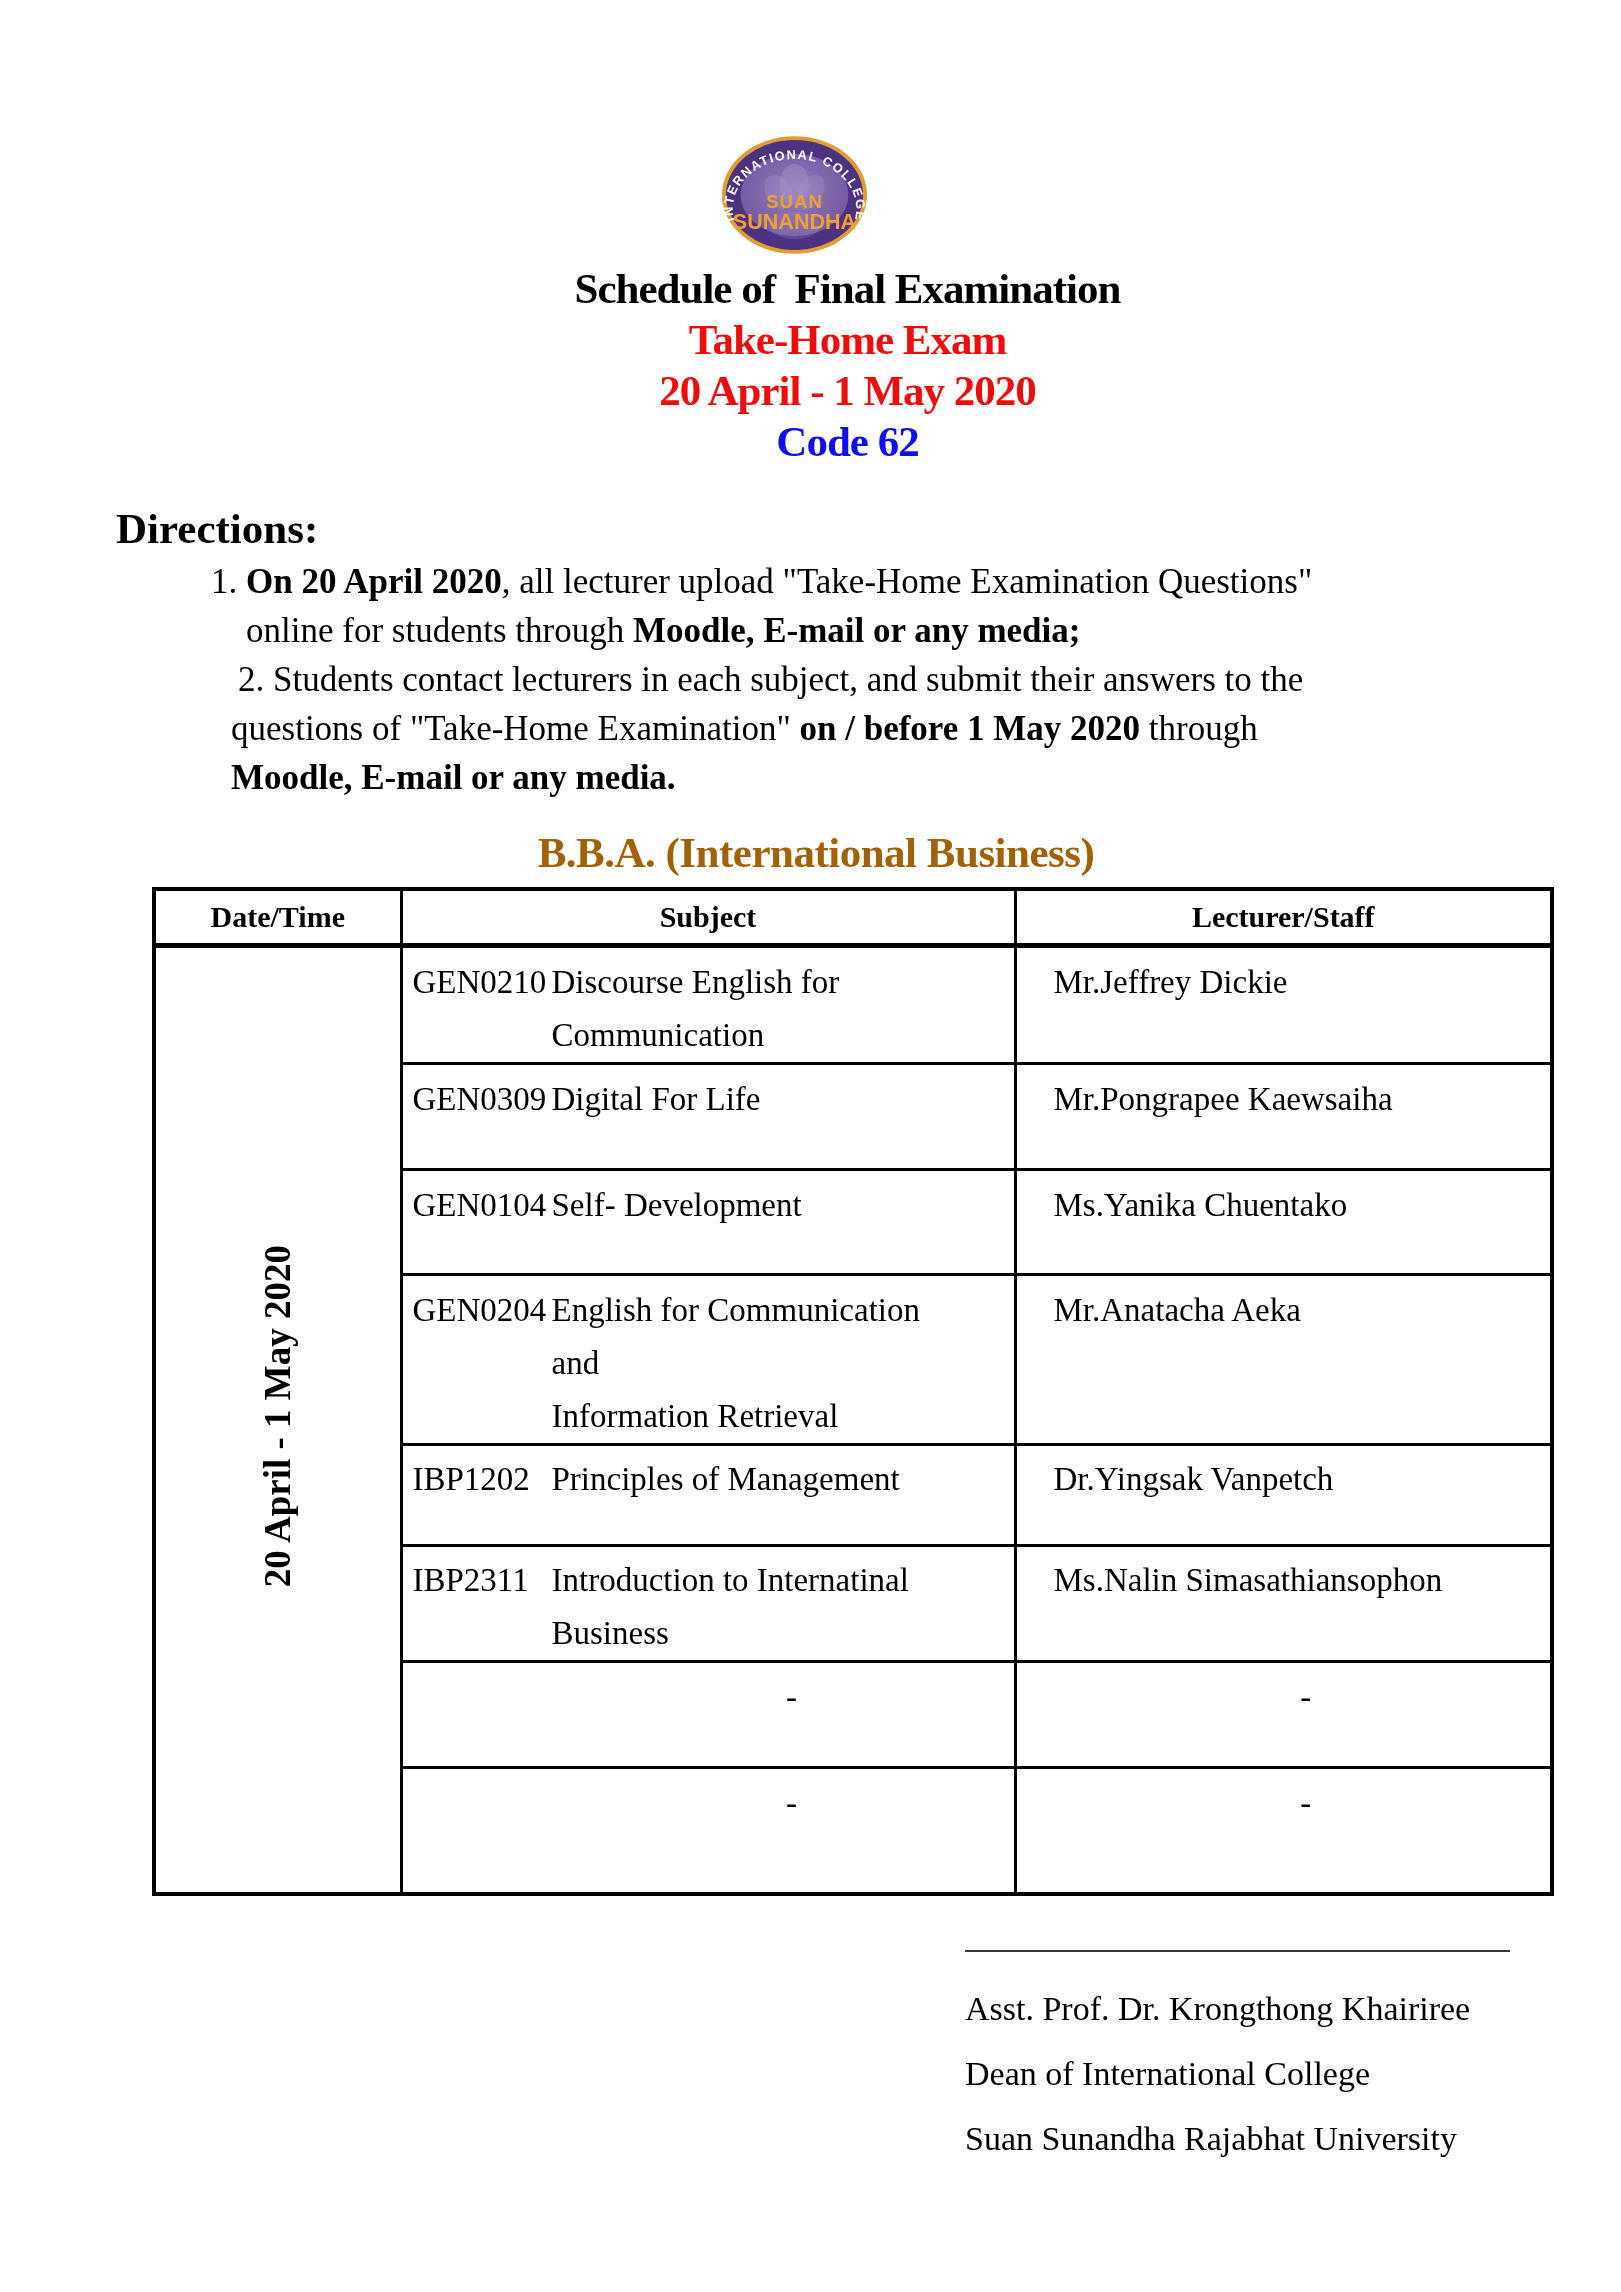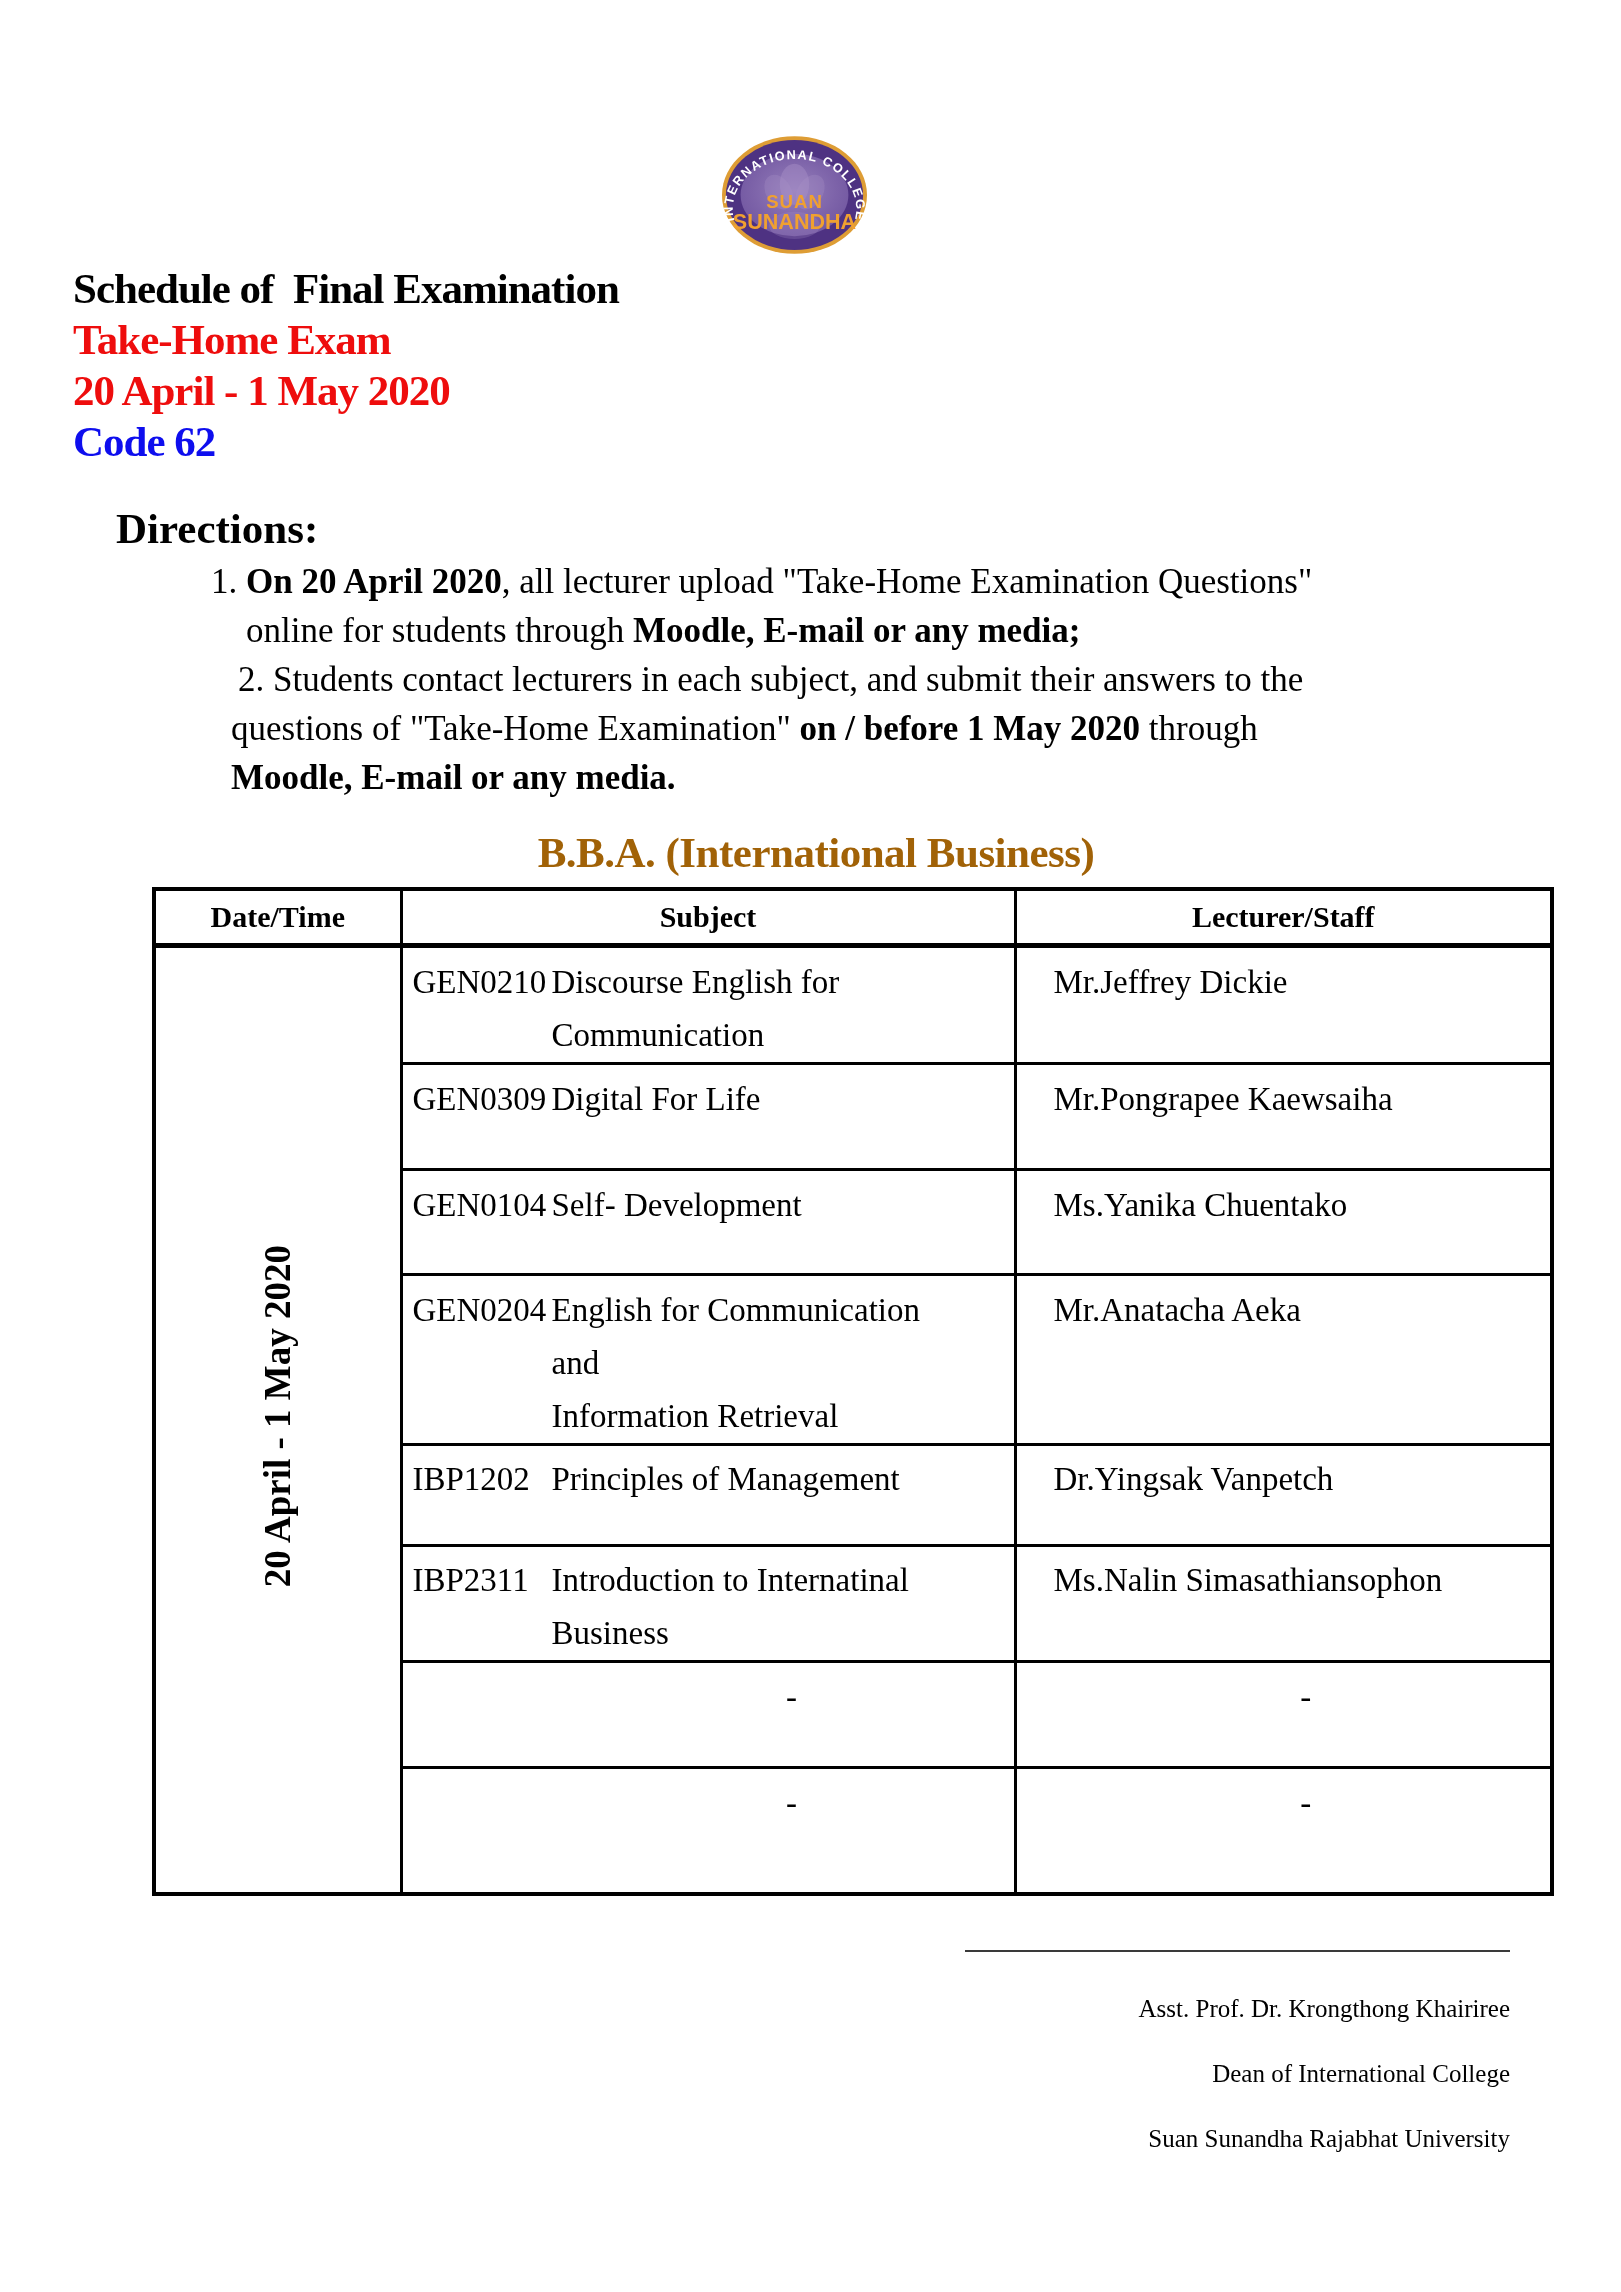--- a/index.html
+++ b/index.html
@@ -6,21 +6,21 @@
   body{
     width:1621px;height:2293px;position:relative;background:#ffffff;
     font-family:"Liberation Serif",serif;color:#000;overflow:hidden;
   }
   .abs{position:absolute;}
 
   
   .logo{left:721px;top:135px;width:147px;height:120px;}
 
   
-  .title-block{left:73px;top:263px;width:1549px;text-align:left;}
+  .title-block{left:73px;top:263px;width:1549px;text-align:center;}
   .title-line{font-weight:bold;font-size:43px;line-height:51px;white-space:pre;letter-spacing:-1px;}
   .t-black{color:#000000;}
   .t-red{color:#ee0d0d;}
   .t-blue{color:#0e0eee;}
 
   
   .dir-heading{left:116px;top:504px;font-size:43px;font-weight:bold;line-height:49px;}
   .dir-line{font-size:35px;line-height:45px;white-space:pre;}
   .dl1{left:211px;top:559px;}
   .dl2{left:246px;top:608px;}
@@ -48,21 +48,21 @@
   }
   .subj-cell{padding-top:7.8px !important;}
   .code{display:inline-block;width:149px;padding-left:10px;line-height:53px;vertical-align:top;box-sizing:border-box;}
   .name{display:inline-block;width:421px;line-height:53px;vertical-align:top;white-space:pre-line;}
   .lect-cell{padding:7.8px 0 0 37px !important;line-height:53px;}
   .dash-subj{text-align:center;padding:7.8px 0 0 167px !important;line-height:53px;}
   .dash-lect{text-align:center;padding:7.8px 0 0 45px !important;line-height:53px;}
 
   
   .sig-rule{left:965px;top:1950px;width:545px;height:2px;background:#3a3a3a;}
-  .sig-block{left:965px;top:1976px;width:545px;text-align:right;font-size:25px;}
+  .sig-block{left:965px;top:1976px;width:545px;text-align:left;font-size:34px;}
   .sig-line{line-height:65px;}
 </style>
 </head>
 <body>
 
 <div class="abs logo">
   <svg viewBox="0 0 150 122" width="147" height="120">
     <defs>
       <radialGradient id="lg" cx="50%" cy="45%" r="70%">
         <stop offset="0%" stop-color="#9680BC"></stop>

